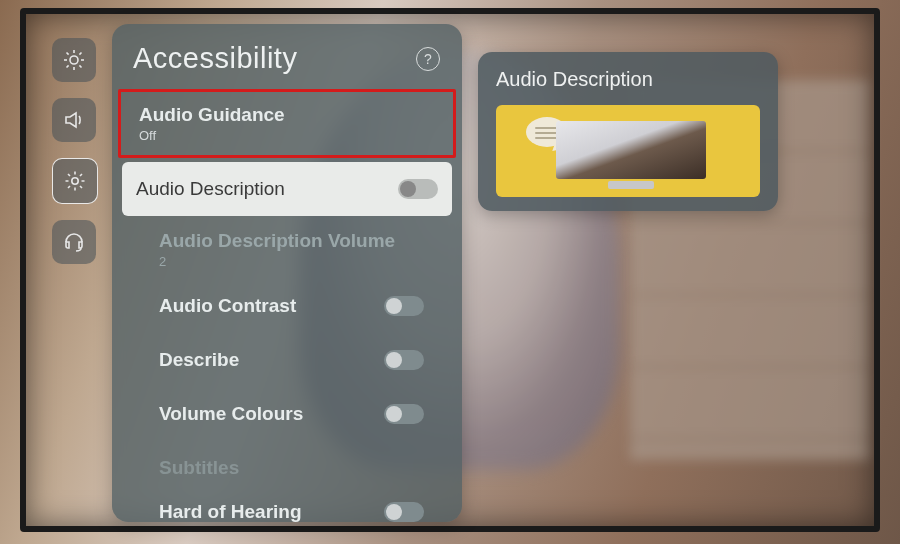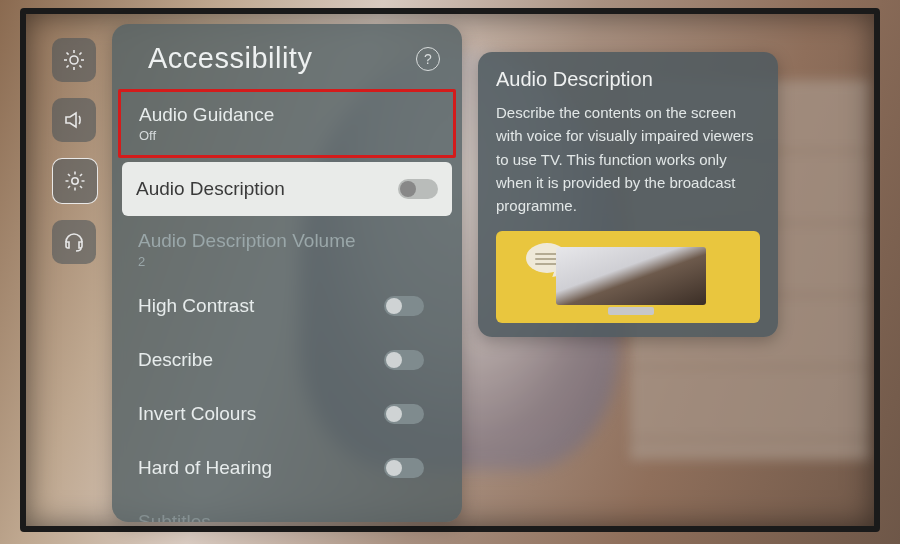--- a/index.html
+++ b/index.html
@@ -9,26 +9,26 @@
   
   .bg-blob1{position:absolute;left:300px;top:50px;width:320px;height:420px;background:radial-gradient(ellipse at 50% 30%,#d8d0cc 0%,#b8aeae 40%,#8c8088 65%,#6e6572 100%);border-radius:50% 50% 30% 30%;filter:blur(8px);opacity:.85;}
   .bg-shelf{position:absolute;right:30px;top:80px;width:240px;height:380px;background:repeating-linear-gradient(180deg,#a8978a 0 70px,#8d7a6c 70px 72px);filter:blur(6px);opacity:.7;}
   
   .rail{position:absolute;left:52px;top:38px;width:48px;display:flex;flex-direction:column;gap:16px;}
   .rail-item{width:44px;height:44px;border-radius:10px;display:flex;align-items:center;justify-content:center;color:#e6e6e6;background:rgba(70,80,88,.55);}
   .rail-item svg{width:24px;height:24px;stroke:#e6e6e6;fill:none;stroke-width:1.6;}
   .rail-item.active{border:1.5px solid rgba(255,255,255,.85);}
   
   .panel{position:absolute;left:112px;top:24px;width:350px;height:498px;border-radius:16px;background:rgba(82,96,100,.80);color:#e9edee;backdrop-filter:blur(6px);overflow:hidden;box-shadow:0 4px 18px rgba(0,0,0,.25);}
-  .panel-header{display:flex;align-items:center;justify-content:space-between;padding:18px 22px 10px 36px;}
+  .panel-header{display:flex;align-items:center;justify-content:space-between;padding:18px 22px 10px 21px;}
   .panel-title{font-size:29px;font-weight:300;letter-spacing:.5px;color:#eef1f1;}
   .help{width:22px;height:22px;border:1.5px solid #d8dcdc;border-radius:50%;display:flex;align-items:center;justify-content:center;font-size:14px;color:#d8dcdc;}
   .list{padding:4px 0 0 0;}
-  .row{position:relative;padding:10px 38px 10px 26px;display:flex;align-items:center;justify-content:space-between;color:#e7ecec;min-height:34px;}
-  .row .lab{font-size:19px;font-weight:400;}
+  .row{position:relative;padding:10px 38px 10px 26px;display:flex;align-items:center;justify-content:space-between;color:#e7ecec;min-height:34px;margin-left:21px;}
+  .row .lab{font-size:19px;font-weight:700;}
   .row .sub{display:block;font-size:13px;font-weight:400;color:#d5dadb;margin-top:2px;}
   .row.dim .lab,.row.dim .sub{color:#9aa7a9;}
   .row.selected{background:#e9ebe9;color:#3a3a3a;border-radius:6px;margin:4px 10px;padding:10px 14px;}
   .row.selected .lab{color:#3a3a3a;font-weight:400;}
   .row.highlighted{border:3px solid #d41b1b;border-radius:2px;margin:0 6px;padding:12px 18px;}
   .toggle{width:40px;height:20px;border-radius:20px;background:#7f8b8e;position:relative;flex-shrink:0;}
   .toggle::after{content:"";position:absolute;width:16px;height:16px;border-radius:50%;background:#cfd3d4;top:2px;left:2px;}
   .row.selected .toggle{background:#b9bcba;}
   .row.selected .toggle::after{background:#888;}
   
@@ -107,49 +107,48 @@
       </div>
 
       <div class="row dim">
         <div>
           <span class="lab">Audio Description Volume</span>
           <span class="sub">2</span>
         </div>
       </div>
 
       <div class="row">
-        <span class="lab">High Contrast</span>
+        <span class="lab">Audio Contrast</span>
         <span class="toggle"></span>
       </div>
 
       <div class="row">
         <span class="lab">Describe</span>
         <span class="toggle"></span>
       </div>
 
       <div class="row">
-        <span class="lab">Invert Colours</span>
+        <span class="lab">Volume Colours</span>
         <span class="toggle"></span>
+      </div>
+
+      <div class="row dim" style="padding-bottom:0;opacity:.6">
+        <span class="lab">Subtitles</span>
       </div>
 
       <div class="row">
         <span class="lab">Hard of Hearing</span>
         <span class="toggle"></span>
       </div>
 
-      <div class="row dim" style="padding-bottom:0;opacity:.6">
-        <span class="lab">Subtitles</span>
-      </div>
-
     </div>
   </div>
 
   <div class="card">
     <div class="card-title">Audio Description</div>
-    <div class="card-text">Describe the contents on the screen with voice for visually impaired viewers to use TV. This function works only when it is provided by the broadcast programme.</div>
     <div class="card-illus">
       <div class="bubble"></div>
       <div class="bubble-tail"></div>
       <div class="tv-mini">
         <div class="tv-screen"></div>
         <div class="tv-stand"></div>
       </div>
     </div>
   </div>
 

